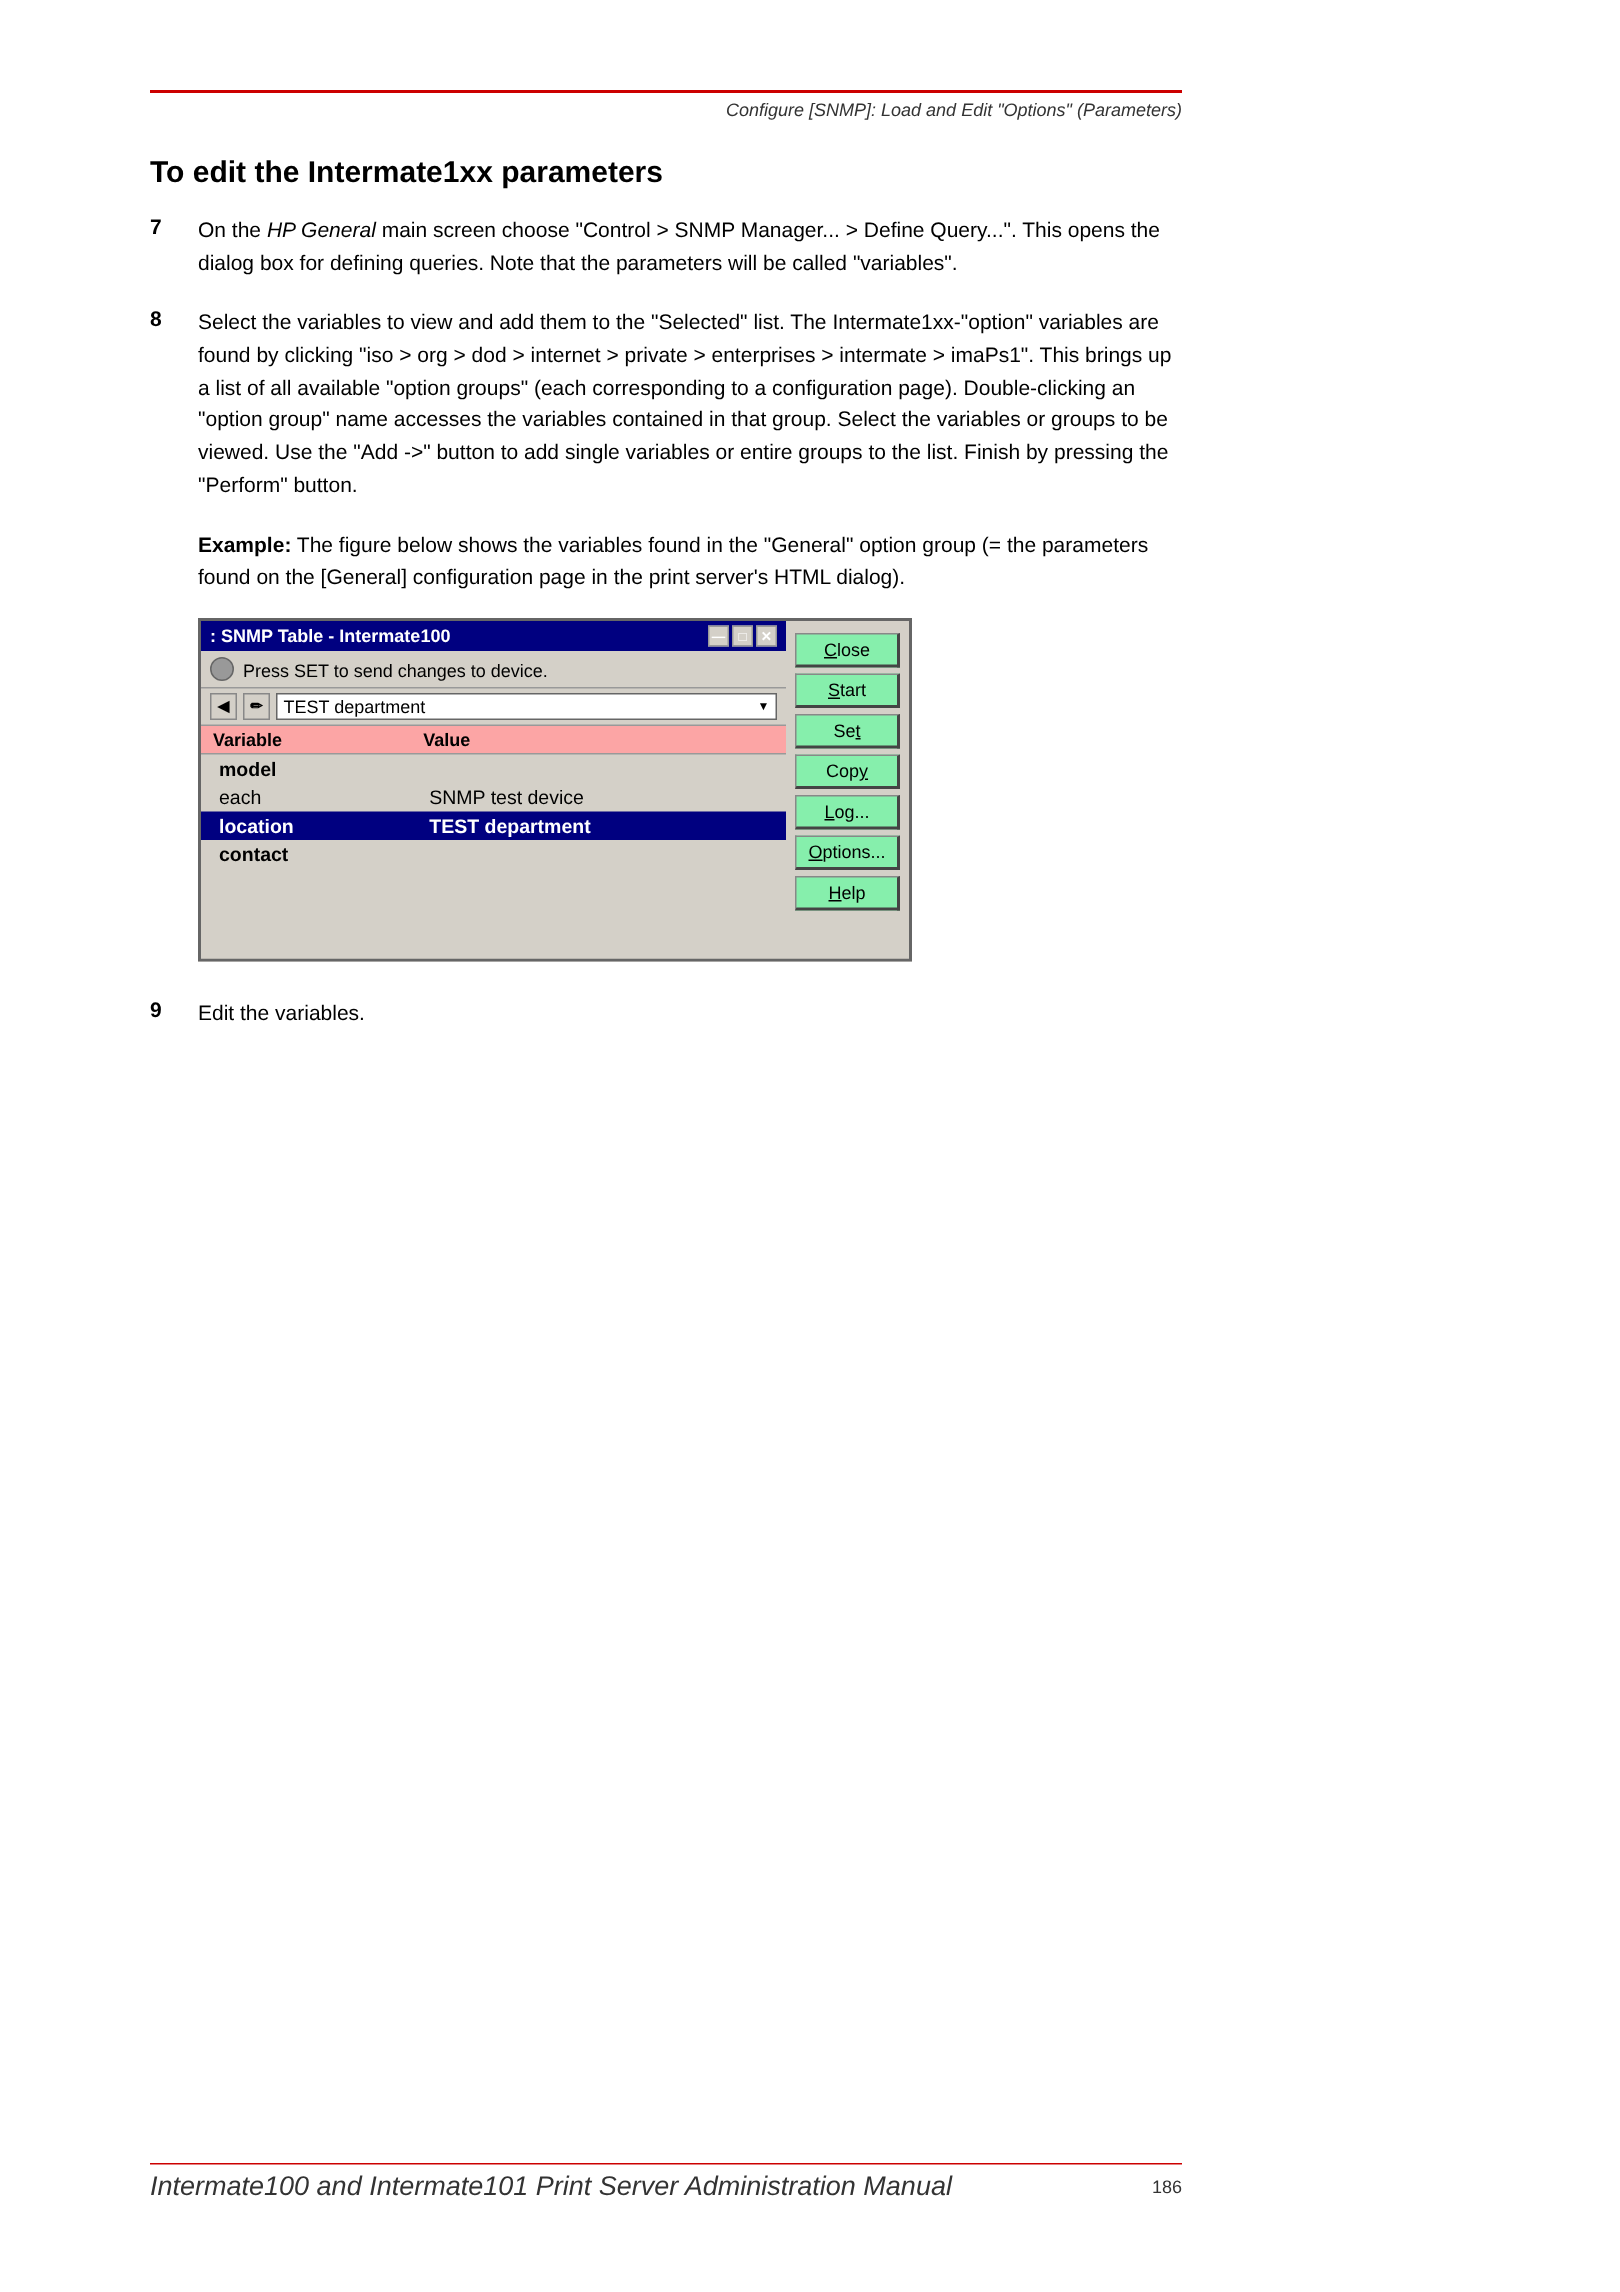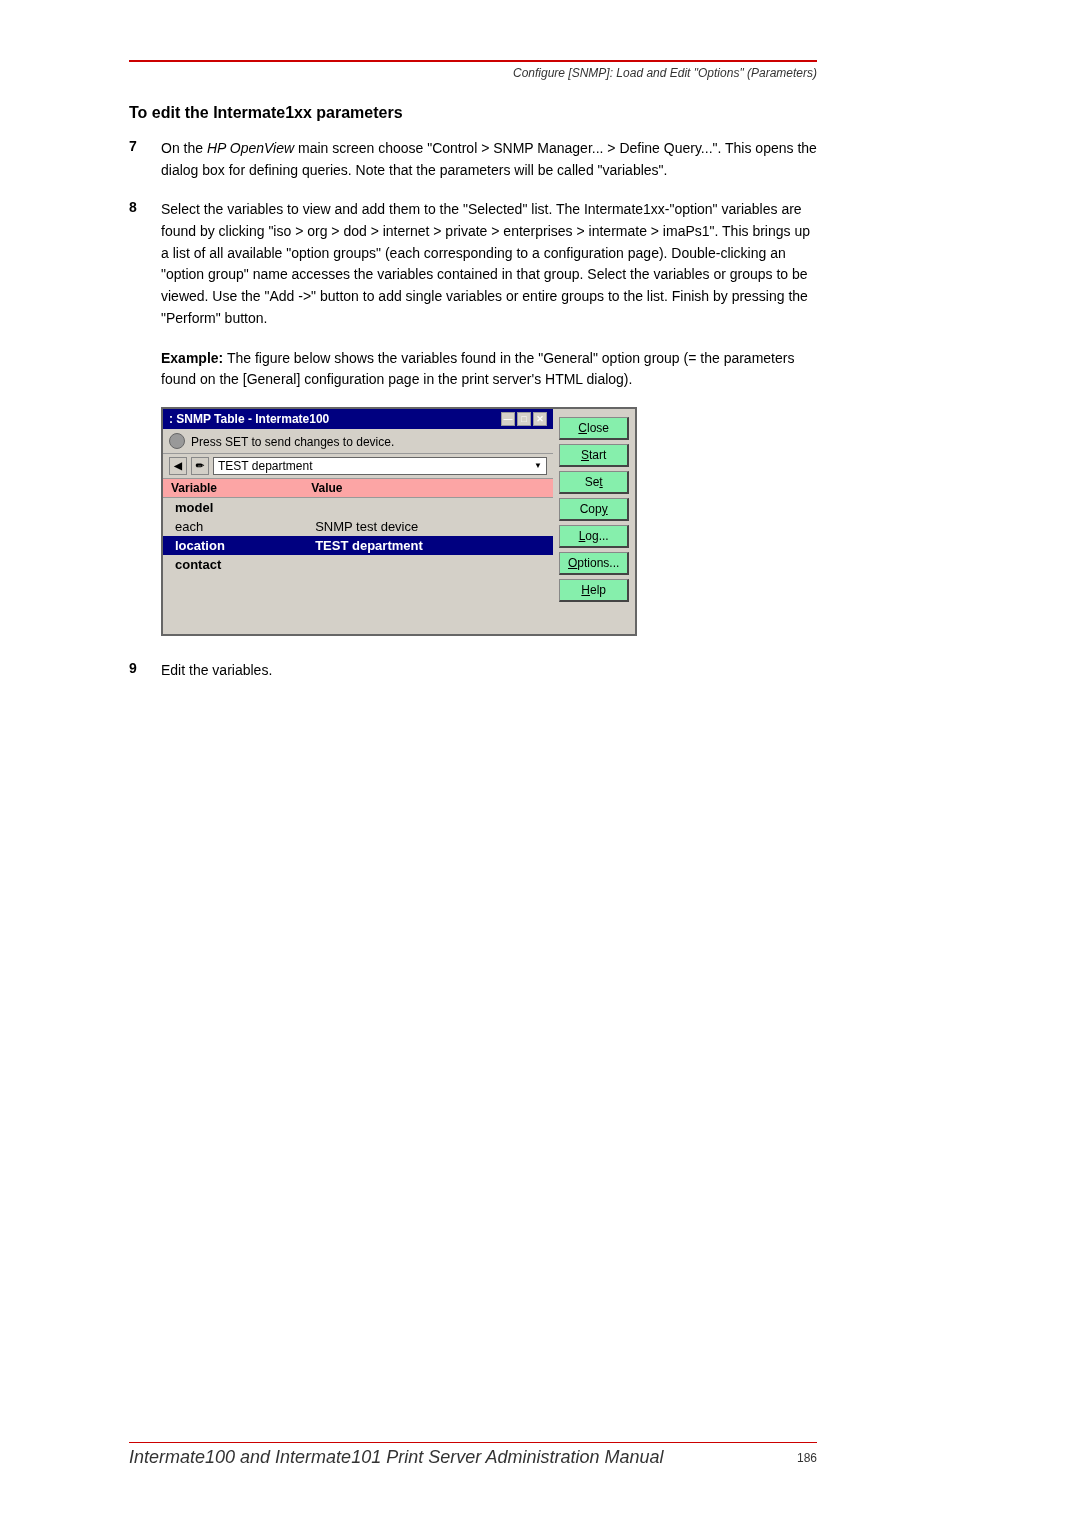--- a/index.html
+++ b/index.html
@@ -11,41 +11,40 @@
       width: 1080px;
       min-height: 1528px;
       position: relative;
     }
 
     .page {
       width: 888px;
       min-height: 1528px;
       padding: 60px 100px 60px 100px;
       position: relative;
-      margin-left: 29px;
     }
 
     
     .header-line {
       width: 100%;
       border-top: 2px solid #cc0000;
       margin-bottom: 4px;
     }
 
     .header-text {
       text-align: right;
       font-style: italic;
       font-size: 12px;
       color: #333;
       margin-bottom: 24px;
     }
 
     
     .section-heading {
-      font-size: 16px;
+      font-size: 20px;
       font-weight: bold;
       margin-bottom: 16px;
     }
 
     
     .step-item {
       display: flex;
       align-items: flex-start;
       margin-bottom: 18px;
     }
@@ -276,21 +275,21 @@
 <div class="page">
 
   <div class="header-line"></div>
   <div class="header-text">Configure [SNMP]: Load and Edit "Options" (Parameters)</div>
 
   <div class="section-heading">To edit the Intermate1xx parameters</div>
 
   <div class="step-item">
     <div class="step-number">7</div>
     <div class="step-content">
-      On the <em>HP OpenView</em> main screen choose "Control &gt; SNMP Manager... &gt; Define Query...". This opens the dialog box for defining queries. Note that the parameters will be called "variables".
+      On the <em>HP General</em> main screen choose "Control &gt; SNMP Manager... &gt; Define Query...". This opens the dialog box for defining queries. Note that the parameters will be called "variables".
     </div>
   </div>
 
   <div class="step-item">
     <div class="step-number">8</div>
     <div class="step-content">
       Select the variables to view and add them to the "Selected" list. The Intermate1xx-"option" variables are found by clicking "iso &gt; org &gt; dod &gt; internet &gt; private &gt; enterprises &gt; intermate &gt; imaPs1". This brings up a list of all available "option groups" (each corresponding to a configuration page). Double-clicking an "option group" name accesses the variables contained in that group. Select the variables or groups to be viewed. Use the "Add -&gt;" button to add single variables or entire groups to the list. Finish by pressing the "Perform" button.
     </div>
   </div>
 

